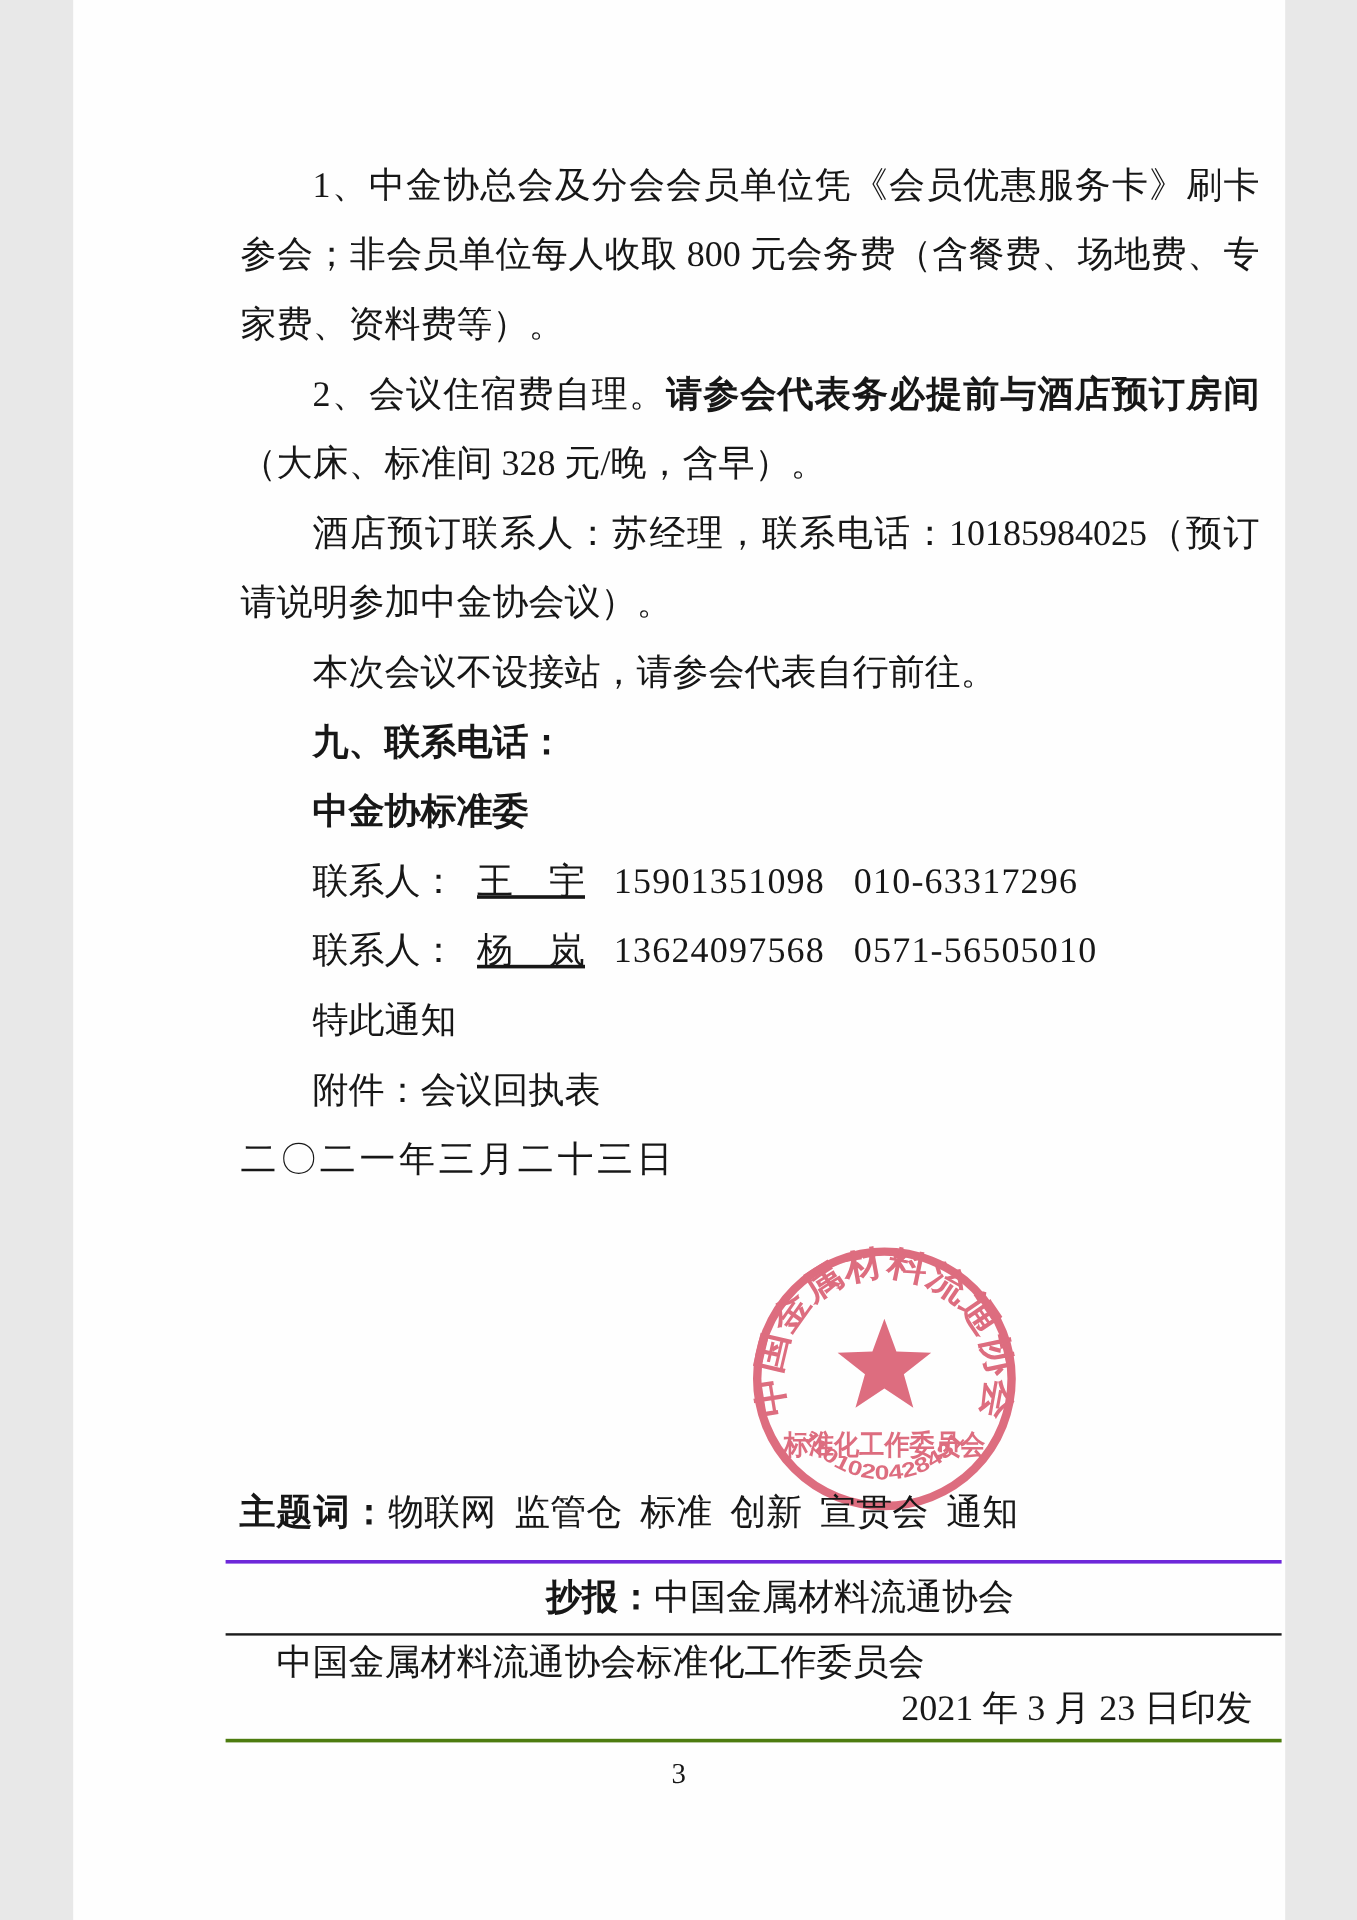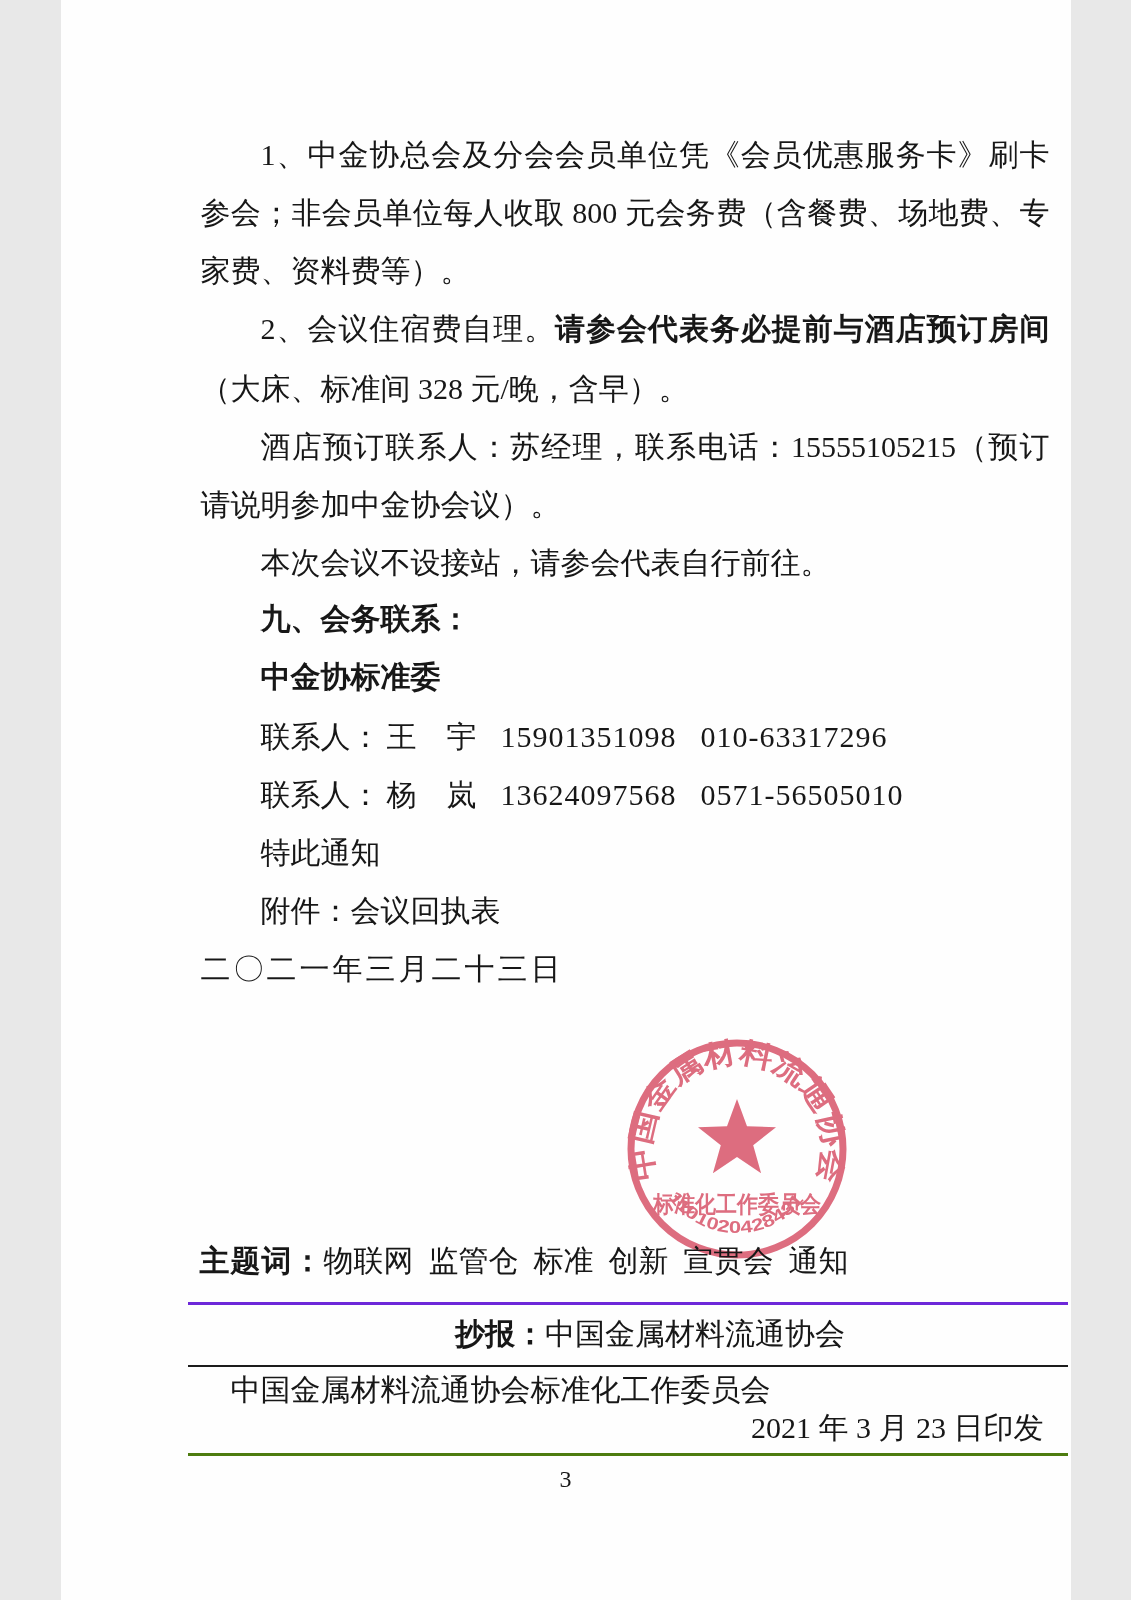--- a/index.html
+++ b/index.html
@@ -13,25 +13,25 @@
     overflow:hidden;
   }
   .content{
     position:absolute;
     left:140px;top:126px;width:849px;
     font-size:30px;line-height:58px;
     text-align:justify;
   }
   .content p{margin:0;text-indent:60px;}
   .hei, .content b{
-    font-family:Liberation Mono, monospace;
+    font-family:Liberation Sans, sans-serif;
     font-weight:700;
   }
   .contact .num{margin-left:24px;letter-spacing:1px;}
-  .contact .name{margin-left:6px;}
+  .contact .name{margin-left:17px;text-decoration:underline;}
   .attachment{margin-top:58px;}
   .date-line{
     margin-top:62px;margin-left:355px;
     text-indent:0 !important;
     letter-spacing:3px;white-space:nowrap;
   }
   
   .seal{
     position:absolute;left:561px;top:1034px;
     width:230px;height:230px;
@@ -80,25 +80,25 @@
 </head>
 <body>
 
 <div class="page">
 
   <div class="content">
     <p><span>1、中金协总会及分会会员单位凭《会员优惠服务卡》刷卡参会；非会员单位每人收取 800 元会务费（含餐费、场地费、专家费、资料费等）。</span></p>
 
     <p><span>2、会议住宿费自理。</span><b>请参会代表务必提前与酒店预订房间</b><span>（大床、标准间 328 元/晚，含早）。</span></p>
 
-    <p><span>酒店预订联系人：苏经理，联系电话：15555105215（预订请说明参加中金协会议）。</span></p>
+    <p><span>酒店预订联系人：苏经理，联系电话：10185984025（预订请说明参加中金协会议）。</span></p>
 
     <p><span>本次会议不设接站，请参会代表自行前往。</span></p>
 
-    <p class="hei"><span>九、会务联系：</span></p>
+    <p class="hei"><span>九、联系电话：</span></p>
 
     <p class="hei"><span>中金协标准委</span></p>
 
     <p class="contact"><span>联系人：</span><span class="name">王　宇</span><span class="num">15901351098</span><span class="num">010-63317296</span></p>
 
 
     <p class="contact"><span>联系人：</span><span class="name">杨　岚</span><span class="num">13624097568</span><span class="num">0571-56505010</span></p>
 
     <p><span>特此通知</span></p>
 

